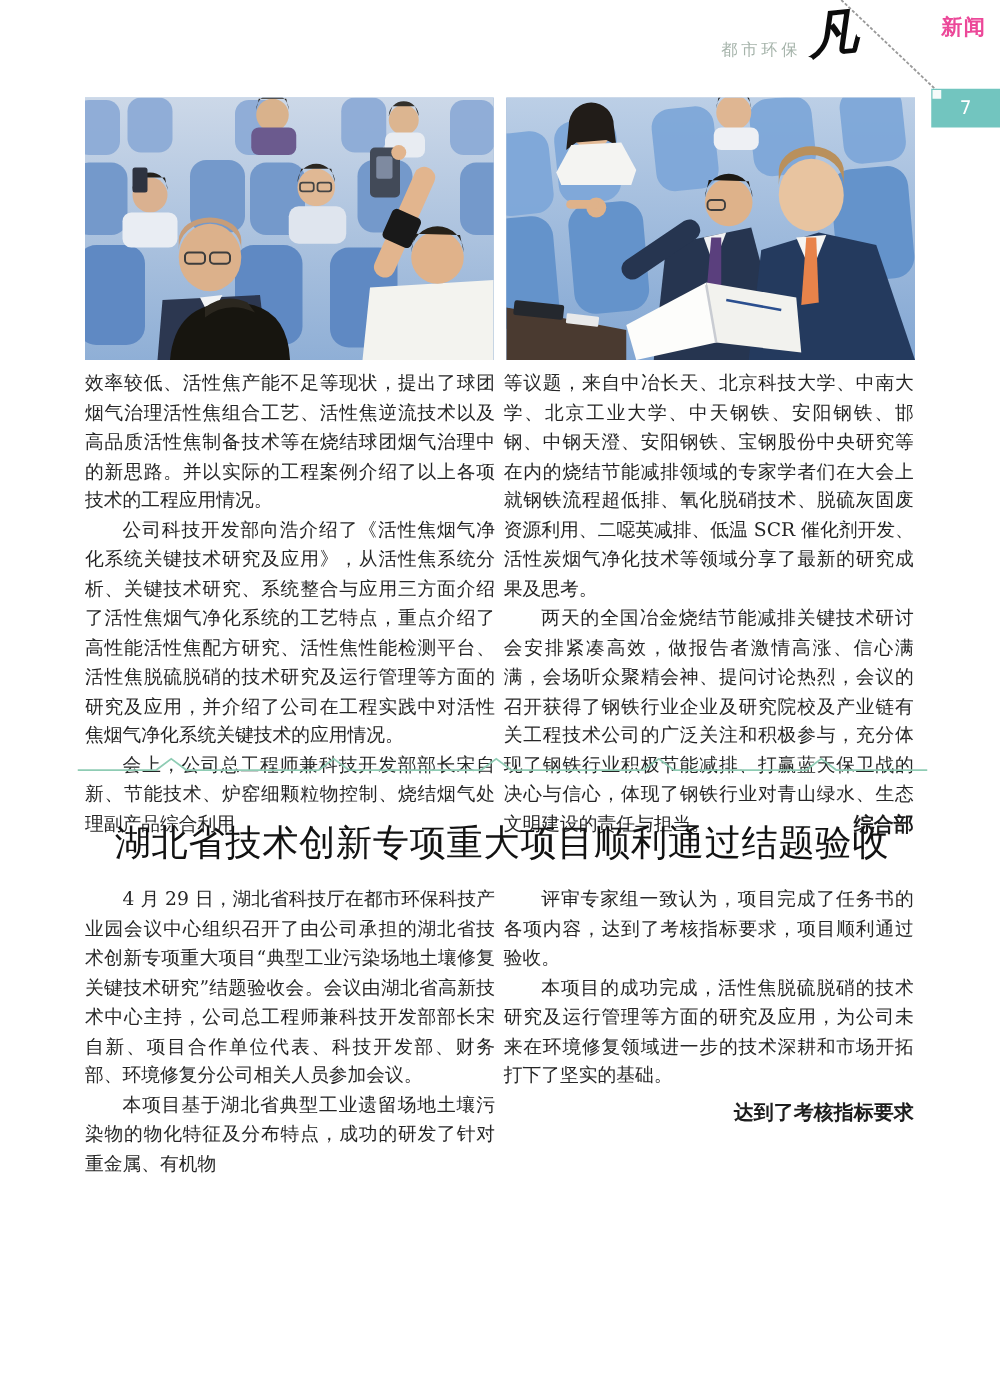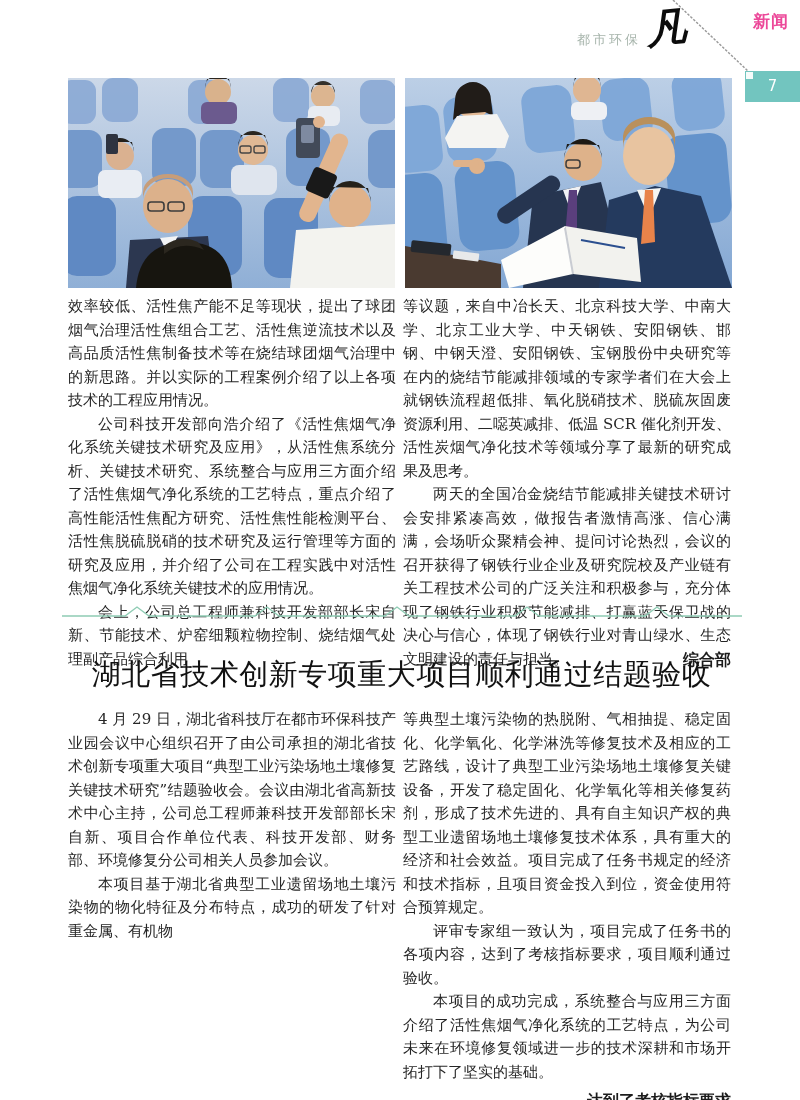--- a/index.html
+++ b/index.html
@@ -234,20 +234,19 @@
   </svg>
 
   <h1 class="headline">湖北省技术创新专项重大项目顺利通过结题验收</h1>
 
   <div class="cols" id="a2-cols">
     <div class="col">
       <p class="ind">4 月 29 日，湖北省科技厅在都市环保科技产业园会议中心组织召开了由公司承担的湖北省技术创新专项重大项目“典型工业污染场地土壤修复关键技术研究”结题验收会。会议由湖北省高新技术中心主持，公司总工程师兼科技开发部部长宋自新、项目合作单位代表、科技开发部、财务部、环境修复分公司相关人员参加会议。</p>
       <p class="ind">本项目基于湖北省典型工业遗留场地土壤污染物的物化特征及分布特点，成功的研发了针对重金属、有机物</p>
     </div>
     <div class="col">
-      <p>等典型土壤污染物的热脱附、气相抽提、稳定固化、化学氧化、化学淋洗等修复技术及相应的工艺路线，设计了典型工业污染场地土壤修复关键设备，开发了稳定固化、化学氧化等相关修复药剂，形成了技术先进的、具有自主知识产权的典型工业遗留场地土壤修复技术体系，具有重大的经济和社会效益。项目完成了任务书规定的经济和技术指标，且项目资金投入到位，资金使用符合预算规定。</p>
       <p class="ind">评审专家组一致认为，项目完成了任务书的各项内容，达到了考核指标要求，项目顺利通过验收。</p>
-      <p class="ind">本项目的成功完成，系统整合与应用三方面介绍了活性焦烟气净化系统的工艺特点，为公司未来在环境修复领域进一步的技术深耕和市场开拓打下了坚实的基础。</p>
+      <p class="ind">本项目的成功完成，活性焦脱硫脱硝的技术研究及运行管理等方面的研究及应用，为公司未来在环境修复领域进一步的技术深耕和市场开拓打下了坚实的基础。</p>
       <div class="byline own-line">达到了考核指标要求</div>
     </div>
   </div>
 
 </div>
 
 </body></html>

